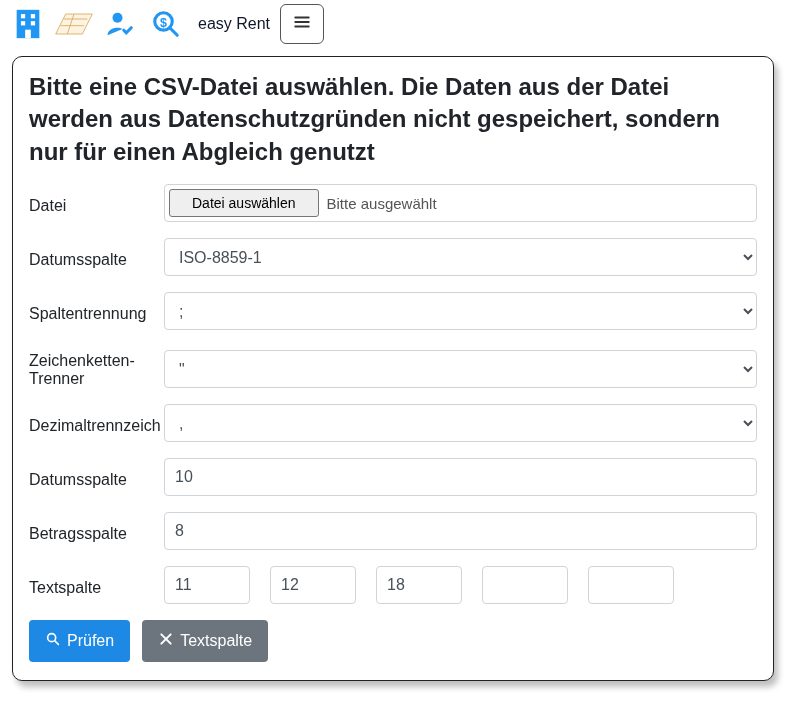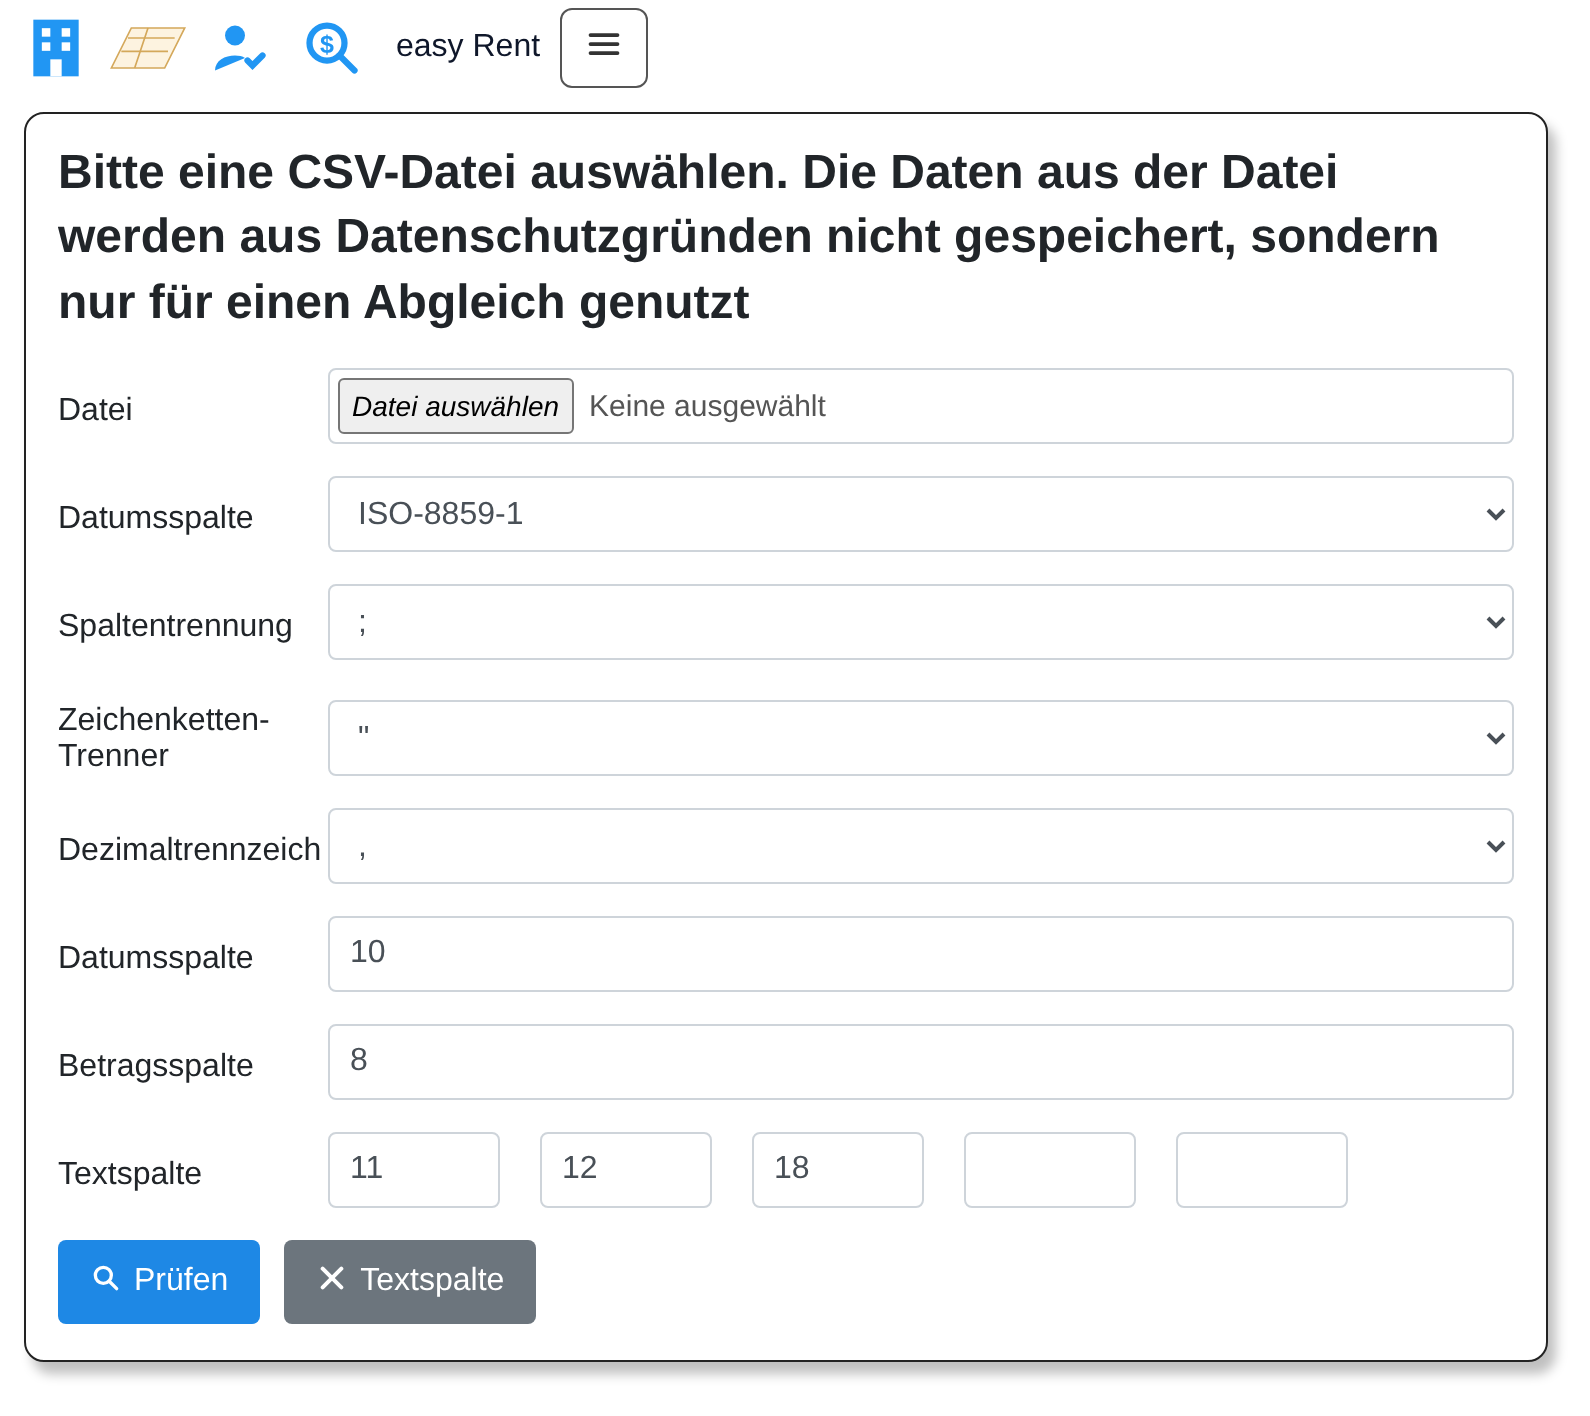--- a/index.html
+++ b/index.html
@@ -78,27 +78,26 @@
     display: flex;
     align-items: center;
     border: 1px solid #ced4da;
     border-radius: 4px;
     height: 38px;
     padding: 0 4px;
     gap: 8px;
   }
   .file-btn {
     height: 28px;
-    padding: 0 6px;
+    padding: 0 22px;
     border: 1px solid #767676;
     border-radius: 3px;
     background: #efefef;
     font-size: 14px;
     cursor: pointer;
-    font-style: italic;
   }
   .file-txt {
     font-size: 15px;
     color: #555;
   }
   select.form, input.form {
     width: 100%;
     height: 38px;
     border: 1px solid #ced4da;
     border-radius: 4px;
@@ -182,21 +181,21 @@
 </div>
 
 <div class="card">
   <h2>Bitte eine CSV-Datei auswählen. Die Daten aus der Datei werden aus Datenschutzgründen nicht gespeichert, sondern nur für einen Abgleich genutzt</h2>
 
   <div class="row">
     <div class="lbl">Datei</div>
     <div class="ctl">
       <div class="file-wrap">
         <button class="file-btn">Datei auswählen</button>
-        <span class="file-txt">Keine ausgewählt</span>
+        <span class="file-txt">Bitte ausgewählt</span>
       </div>
     </div>
   </div>
 
   <div class="row">
     <div class="lbl">Datumsspalte</div>
     <div class="ctl">
       <select class="form">
         <option>ISO-8859-1</option>
       </select>

